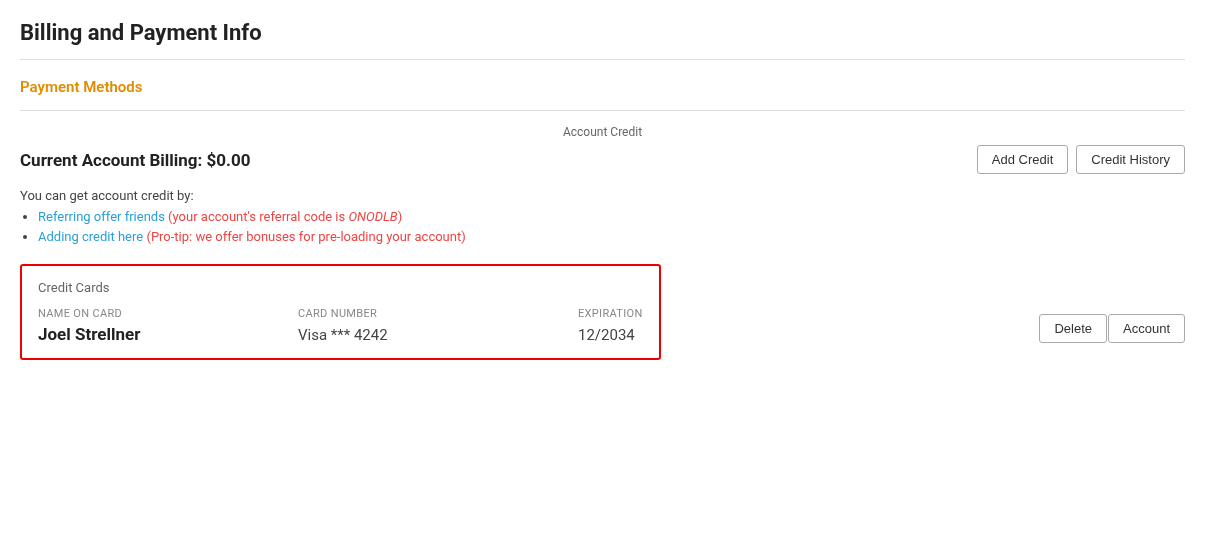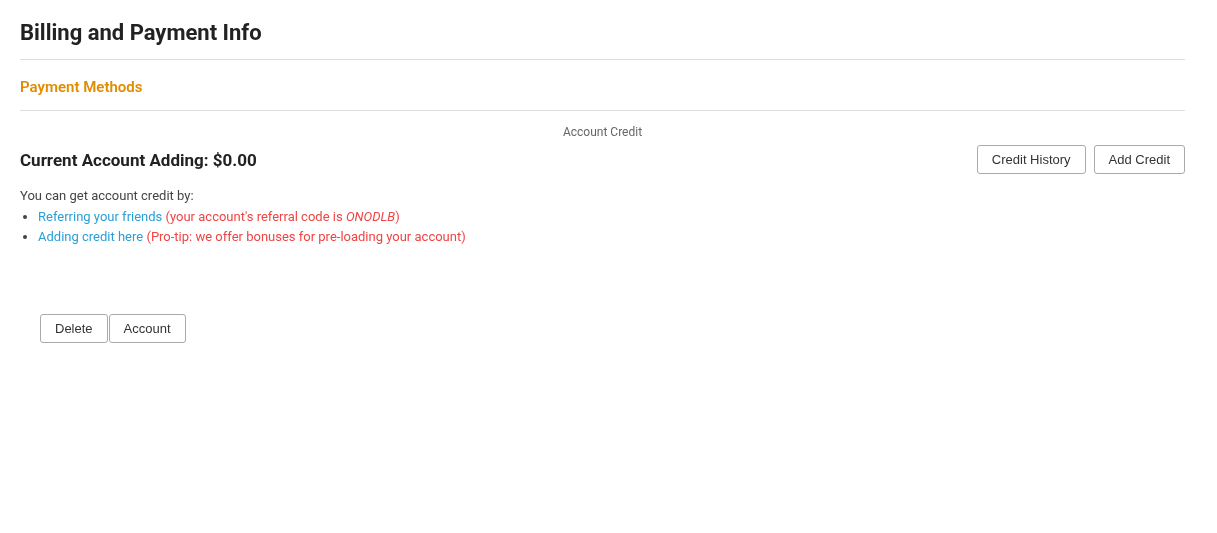--- a/index.html
+++ b/index.html
@@ -158,38 +158,51 @@
 <div class="page-container">
   <h1 class="page-title">Billing and Payment Info</h1>
   <hr class="divider">
 
   <div class="section-title">Payment Methods</div>
   <hr class="divider2">
 
   <div class="account-credit-label">Account Credit</div>
 
   <div class="credit-row">
-    <div class="current-credit-text">Current Account Adding: $0.00</div>
+    <div class="current-credit-text">Current Account Billing: $0.00</div>
     <div class="credit-buttons">
+      <button class="btn-outline">Add Credit</button>
       <button class="btn-outline">Credit History</button>
-      <button class="btn-outline">Add Credit</button>
     </div>
   </div>
 
   <div class="credit-info">
     <span>You can get account credit by:</span>
     <ul>
       <li>
-        <a href="#">Referring your friends</a><span class="plain-text"> (your account's referral code is <em>ONODLB</em>)</span>
+        <a href="#">Referring offer friends</a><span class="plain-text"> (your account's referral code is <em>ONODLB</em>)</span>
       </li>
       <li>
         <a href="#">Adding credit here</a><span class="plain-text"> (Pro-tip: we offer bonuses for pre-loading your account)</span>
       </li>
     </ul>
   </div>
 
   <div style="display:flex; align-items:flex-start; justify-content:space-between; max-width:1180px;">
+    <div class="credit-cards-box">
+      <div class="credit-cards-title">Credit Cards</div>
+      <div class="card-header-row">
+        <div class="card-col-name">NAME ON CARD</div>
+        <div class="card-col-number">CARD NUMBER</div>
+        <div class="card-col-expiration">EXPIRATION</div>
+      </div>
+      <div class="card-data-row">
+        <div class="card-name-value">Joel Strellner</div>
+        <div class="card-number-value">Visa *** 4242</div>
+        <div class="card-expiration-value">12/2034</div>
+      </div>
+    </div>
     <div class="card-action-buttons" style="margin-top: 50px; margin-left: 20px; flex-shrink:0;">
       <button class="btn-outline">Delete</button>
       <button class="btn-outline">Account</button>
     </div>
   </div>
 </div>
 
 </body></html>

